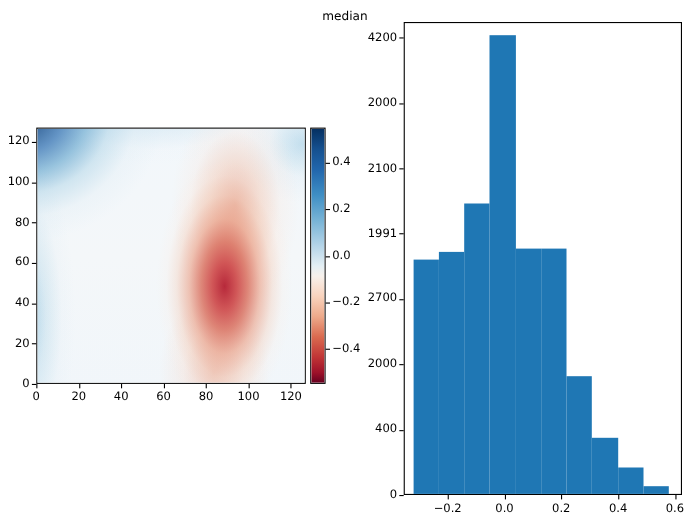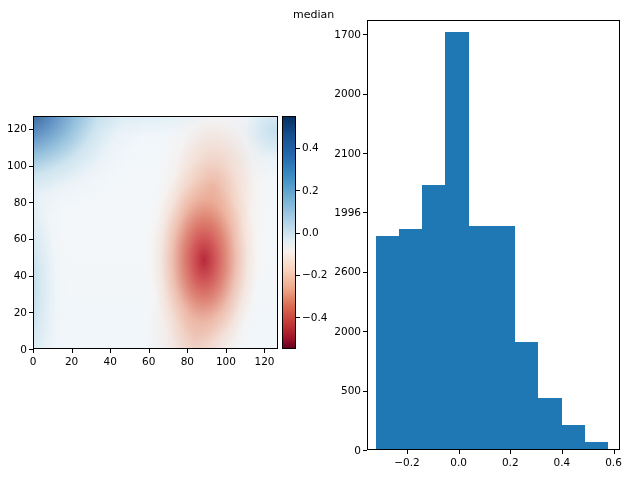--- a/index.html
+++ b/index.html
@@ -148,33 +148,33 @@
         <div class="hbar" style="left: 123.918px; width: 23.2347px; height: 223.315px; background: rgb(31, 119, 180);"></div>
         <div class="hbar" style="left: 147.153px; width: 23.2347px; height: 106.906px; background: rgb(31, 119, 180);"></div>
         <div class="hbar" style="left: 170.388px; width: 23.2347px; height: 51.0773px; background: rgb(31, 119, 180);"></div>
         <div class="hbar" style="left: 193.622px; width: 23.2347px; height: 23.7569px; background: rgb(31, 119, 180);"></div>
         <div class="hbar" style="left: 216.857px; width: 23.2347px; height: 7.12707px; background: rgb(31, 119, 180);"></div>
       </div>
   </div>
   <div id="hist-yticks">
       <div class="tick tick-y" style="left: 319px; top: 444.5px; width: 42px;">0</div>
       <div class="h-tick-y" style="left: 363px; top: 450px;"></div>
-      <div class="tick tick-y" style="left: 319px; top: 385.108px; width: 42px;">500</div>
+      <div class="tick tick-y" style="left: 319px; top: 385.108px; width: 42px;">400</div>
       <div class="h-tick-y" style="left: 363px; top: 390.608px;"></div>
       <div class="tick tick-y" style="left: 319px; top: 325.715px; width: 42px;">2000</div>
       <div class="h-tick-y" style="left: 363px; top: 331.215px;"></div>
-      <div class="tick tick-y" style="left: 319px; top: 266.323px; width: 42px;">2600</div>
+      <div class="tick tick-y" style="left: 319px; top: 266.323px; width: 42px;">2700</div>
       <div class="h-tick-y" style="left: 363px; top: 271.823px;"></div>
-      <div class="tick tick-y" style="left: 319px; top: 206.931px; width: 42px;">1996</div>
+      <div class="tick tick-y" style="left: 319px; top: 206.931px; width: 42px;">1991</div>
       <div class="h-tick-y" style="left: 363px; top: 212.431px;"></div>
       <div class="tick tick-y" style="left: 319px; top: 147.539px; width: 42px;">2100</div>
       <div class="h-tick-y" style="left: 363px; top: 153.039px;"></div>
       <div class="tick tick-y" style="left: 319px; top: 88.1464px; width: 42px;">2000</div>
       <div class="h-tick-y" style="left: 363px; top: 93.6464px;"></div>
-      <div class="tick tick-y" style="left: 319px; top: 28.7541px; width: 42px;">1700</div>
+      <div class="tick tick-y" style="left: 319px; top: 28.7541px; width: 42px;">4200</div>
       <div class="h-tick-y" style="left: 363px; top: 34.2541px;"></div>
     </div>
   <div id="hist-xticks">
       <div class="tick tick-x" style="left: 385.015px; top: 457px; width: 44px;">−0.2</div>
       <div class="h-tick-x" style="left: 407.015px; top: 450px;"></div>
       <div class="tick tick-x" style="left: 436.648px; top: 457px; width: 44px;">0.0</div>
       <div class="h-tick-x" style="left: 458.648px; top: 450px;"></div>
       <div class="tick tick-x" style="left: 488.281px; top: 457px; width: 44px;">0.2</div>
       <div class="h-tick-x" style="left: 510.281px; top: 450px;"></div>
       <div class="tick tick-x" style="left: 539.913px; top: 457px; width: 44px;">0.4</div>

